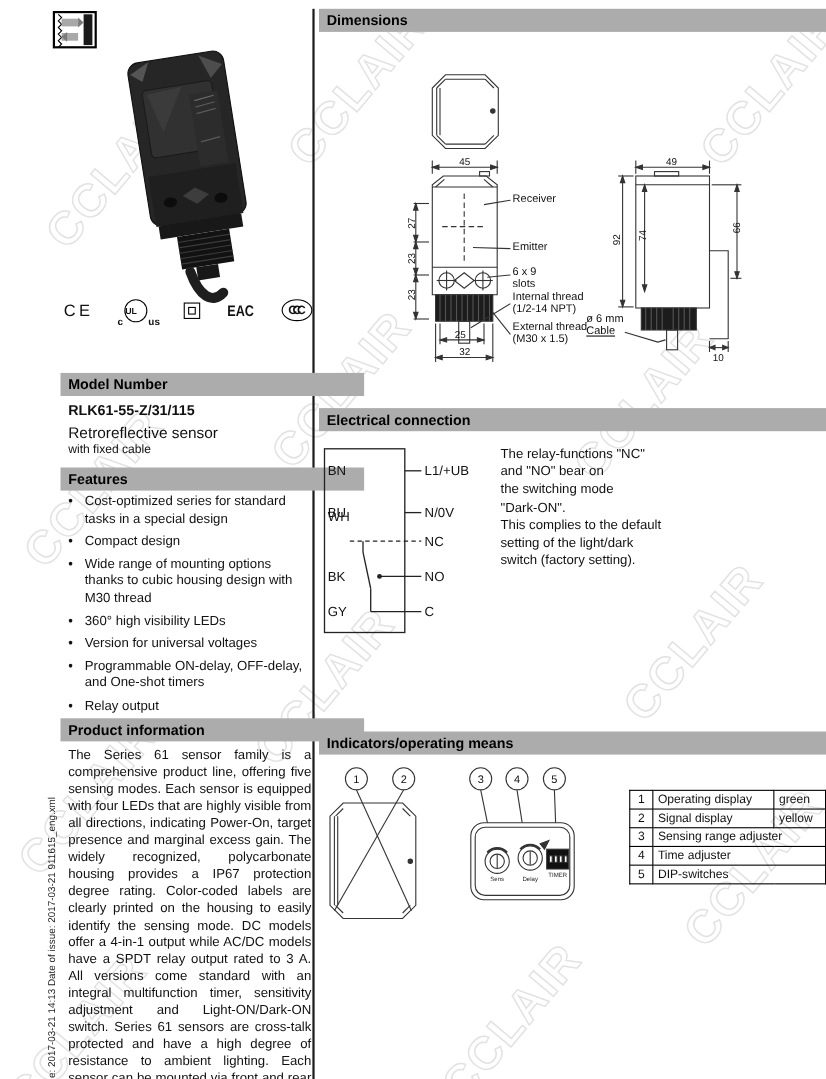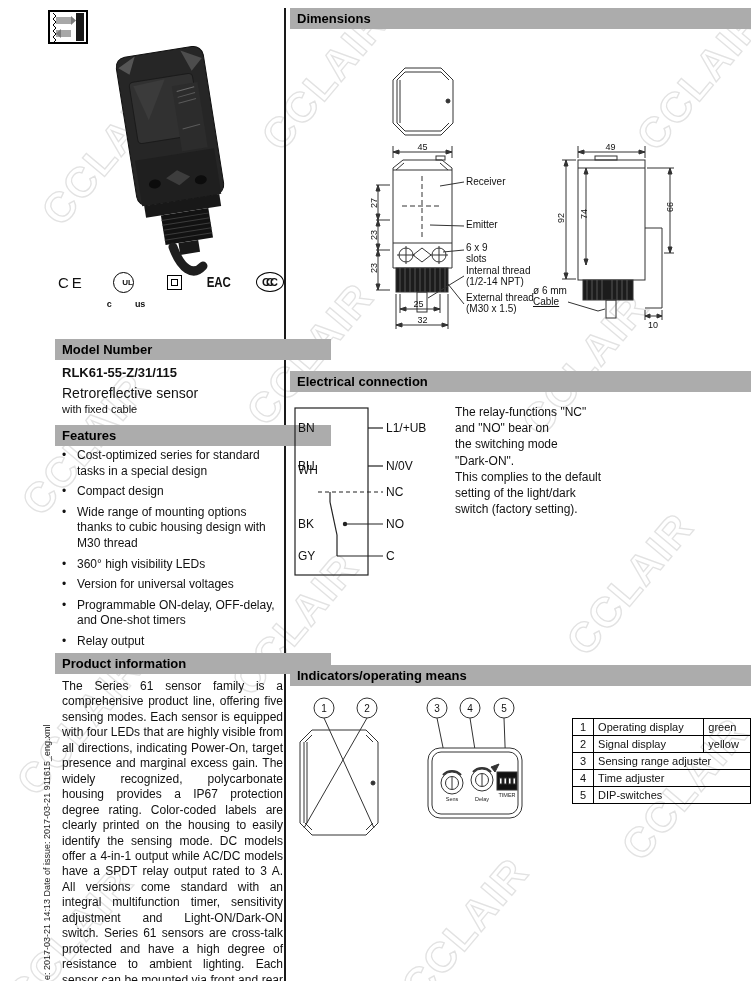--- a/index.html
+++ b/index.html
@@ -24,21 +24,21 @@
   .model-name{position:absolute;left:62px;top:385px;font-size:14px;}
   .model-variant{position:absolute;left:62px;top:403px;font-size:11px;}
   .features-list{position:absolute;left:60px;top:448px;width:224px;margin:0;padding:0;list-style:none;font-size:12px;line-height:1.3;}
   .features-list li{position:relative;padding-left:17px;margin-bottom:5px;}
   .features-list li::before{content:"\2022";position:absolute;left:2px;}
   .prod-text{position:absolute;left:62px;top:679px;width:221px;font-size:12px;line-height:15.45px;text-align:justify;}
   
   .certs{position:absolute;left:58px;top:266px;width:226px;height:32px;display:flex;align-items:center;justify-content:space-between;}
   .cert-ce{font-size:15px;font-weight:400;letter-spacing:3px;}
   .cert-cul{display:flex;align-items:flex-end;font-size:9px;font-weight:bold;}
-  .cert-cul .circ{width:19px;height:19px;border:1.6px solid #000;border-radius:50%;display:flex;align-items:center;justify-content:flex-end;font-size:8px;font-weight:bold;margin:16px 1px;}
+  .cert-cul .circ{width:19px;height:19px;border:1.6px solid #000;border-radius:50%;display:flex;align-items:center;justify-content:flex-start;font-size:8px;font-weight:bold;margin:4px 1px;}
   .cert-sq{width:13px;height:13px;border:1.8px solid #000;display:flex;align-items:center;justify-content:center;}
   .cert-sq .inner{width:5px;height:5px;border:1.8px solid #000;}
   .cert-eac{font-size:14px;font-weight:bold;transform:scaleX(.82);}
   .cert-ccc{width:28px;height:20px;border:1.6px solid #000;border-radius:50%;display:flex;align-items:center;justify-content:center;font-size:11px;font-weight:bold;letter-spacing:-4px;padding-right:4px;box-sizing:border-box;}
   
   .right{position:absolute;left:290px;top:0;width:461px;height:981px;z-index:1;}
   .dimlabel{position:absolute;font-size:10px;white-space:pre-line;line-height:11px;}
   .dimnum{position:absolute;font-size:9px;text-align:center;}
   .rot{transform:rotate(-90deg);transform-origin:center;}
   .u{text-decoration:underline;margin-top:16px;}

